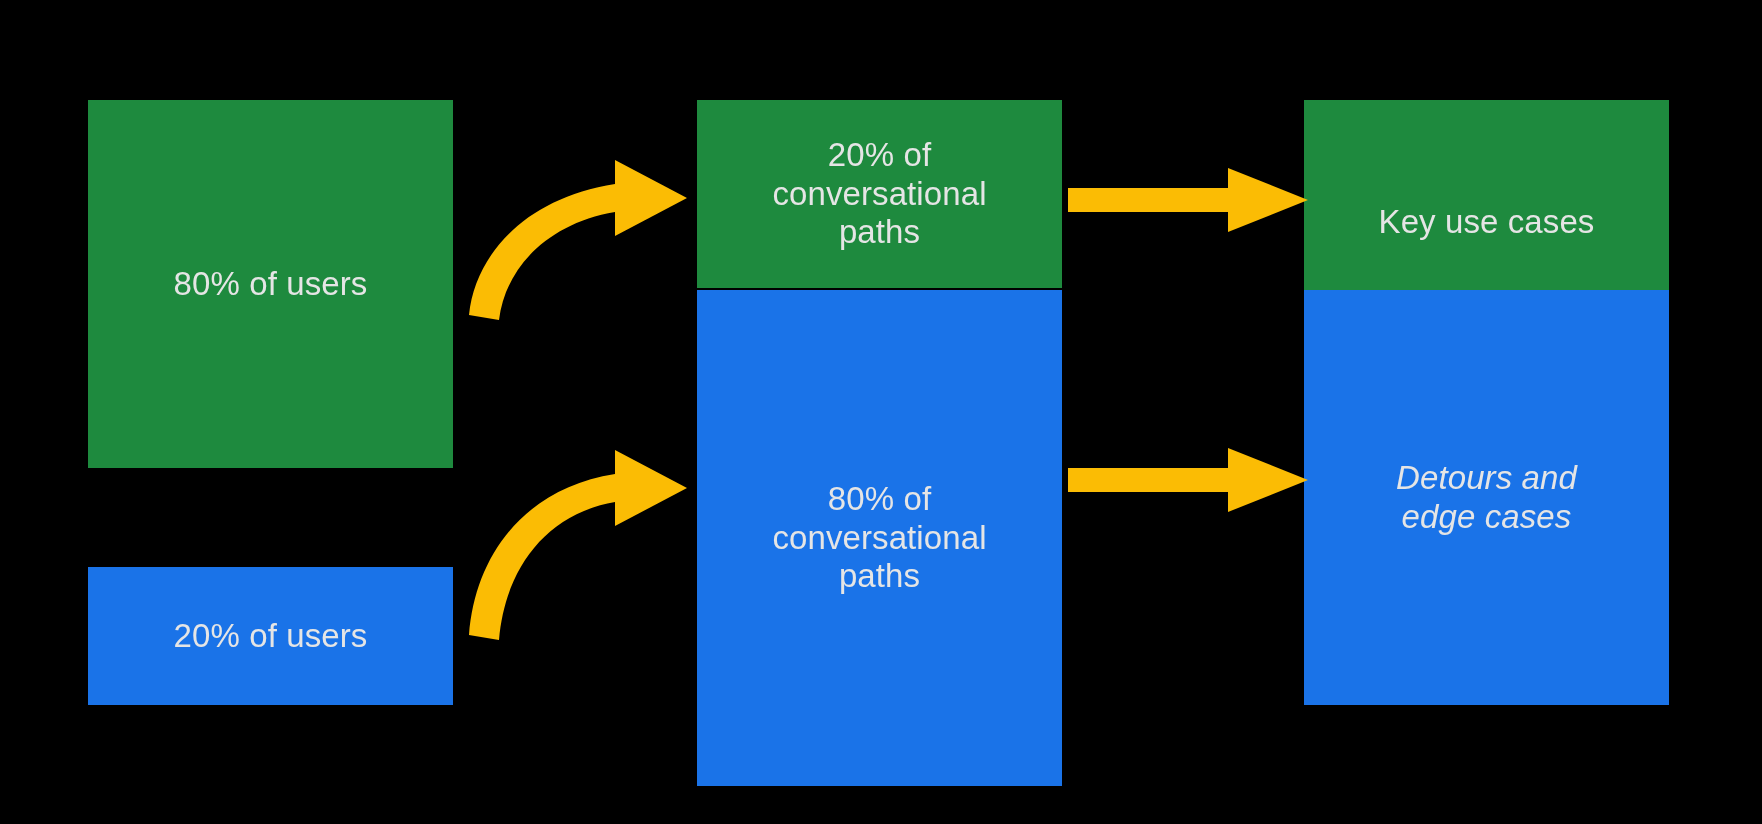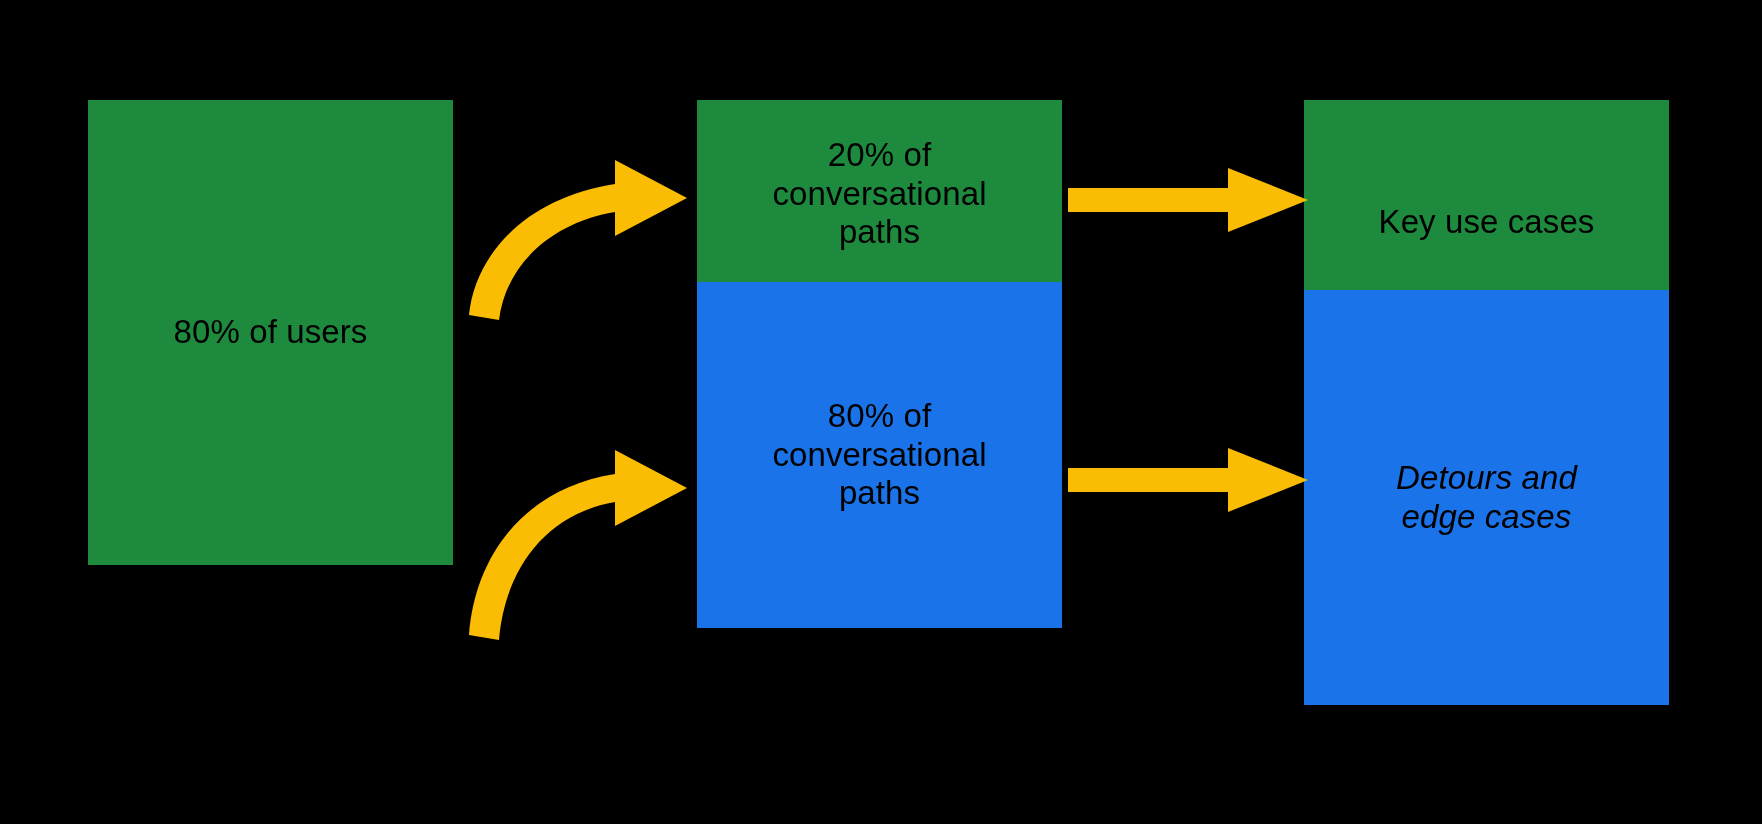--- a/index.html
+++ b/index.html
@@ -29,38 +29,38 @@
     position: absolute;
     left: 0;
     right: 0;
     display: flex;
     align-items: center;
     justify-content: center;
     box-sizing: border-box;
     padding: 0 10px;
   }
   .seg-label {
-    color: #000000;
+    color: #e5e5e5;
     text-align: center;
     line-height: 1.18;
     font-weight: 400;
     letter-spacing: 0.1px;
     white-space: pre-line;
   }
 
   
   #col-users        { left: 88px;   top: 100px; width: 365px; height: 605px; }
-  #col-users .seg.s0 { top: 0;     height: 465px; }
+  #col-users .seg.s0 { top: 0;     height: 368px; }
   #col-users .seg.s1 { top: 467px; height: 138px; }
   #col-users .seg-label { font-size: 33px; }
 
   
   #col-paths        { left: 697px;  top: 100px; width: 365px; height: 605px; }
   #col-paths .seg.s0 { top: 0;     height: 188px; }
-  #col-paths .seg.s1 { top: 182px; height: 346px; }
+  #col-paths .seg.s1 { top: 190px; height: 496px; }
   #col-paths .seg-label { font-size: 33px; }
 
   
   #col-cases        { left: 1304px; top: 100px; width: 365px; height: 605px; }
   #col-cases .seg.s0 { top: 0;     height: 244px; }
   #col-cases .seg.s1 { top: 190px; height: 415px; font-style: italic; }
   #col-cases .seg-label { font-size: 33px; }
 
   .seg.green { background: #1E8A3E; }
   .seg.blue  { background: #1A73E8; }
@@ -77,20 +77,23 @@
   #arrow-straight-bottom { left: 1068px; top: 448px; width: 240px; height: 64px; }
 </style>
 </head>
 <body>
 
 <div id="canvas">
 
   <div class="column" id="col-users">
     <div class="seg green s0">
       <span class="seg-label">80% of users</span>
+    </div>
+    <div class="seg blue s1">
+      <span class="seg-label">20% of users</span>
     </div>
   </div>
 
   <div class="column" id="col-paths">
     <div class="seg green s0">
       <span class="seg-label">20% of
 conversational
 paths</span>
     </div>
     <div class="seg blue s1">

